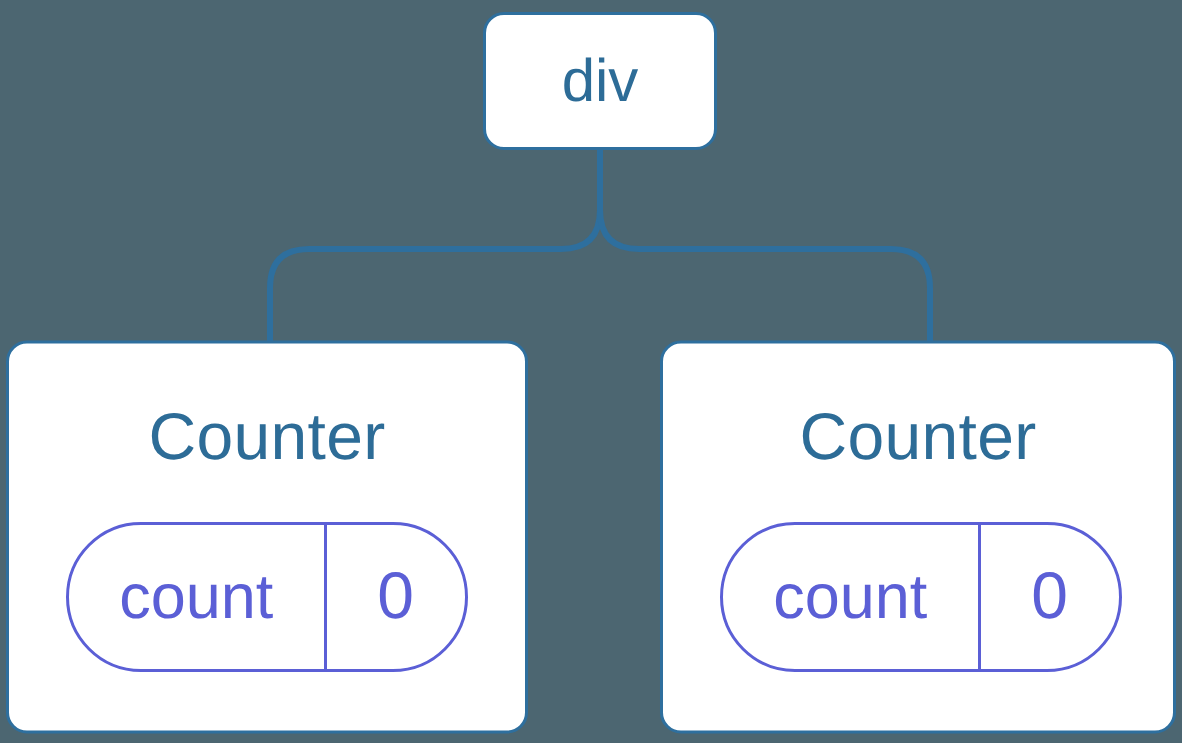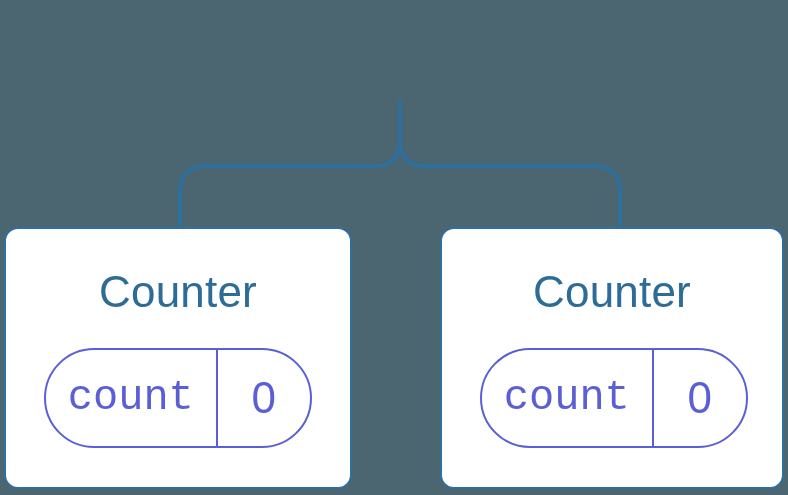--- a/index.html
+++ b/index.html
@@ -69,39 +69,41 @@
     overflow: hidden;
     display: flex;
     background: var(--card-bg);
   }
   .state-key {
     flex: 0 0 65%;
     display: flex; align-items: center; justify-content: center;
     border-right: 2px solid var(--pill-purple);
     font-size: 42px; font-weight: 400;
     color: var(--pill-purple);
-    font-family: Liberation Mono, monospace;
   }
   .state-value {
     flex: 1;
     display: flex; align-items: center; justify-content: center;
     font-size: 44px; font-weight: 400;
     color: var(--pill-purple);
   }
 </style>
 </head>
 <body>
 
 <div class="canvas">
 
   <svg class="connector-svg" viewBox="0 0 788 495" xmlns="http://www.w3.org/2000/svg">
     <path d="M400 100 L400 140 Q400 166 374 166 L206 166 Q180 166 180 192 L180 228"></path>
     <path d="M400 100 L400 140 Q400 166 426 166 L594 166 Q620 166 620 192 L620 228"></path>
   </svg>
 
+  <div class="root-node">
+    <span>div</span>
+  </div>
 
   <div class="counter-card left">
     <div class="counter-title">Counter</div>
     <div class="state-pill">
       <div class="state-key">count</div>
       <div class="state-value">0</div>
     </div>
   </div>
 
   <div class="counter-card right">

